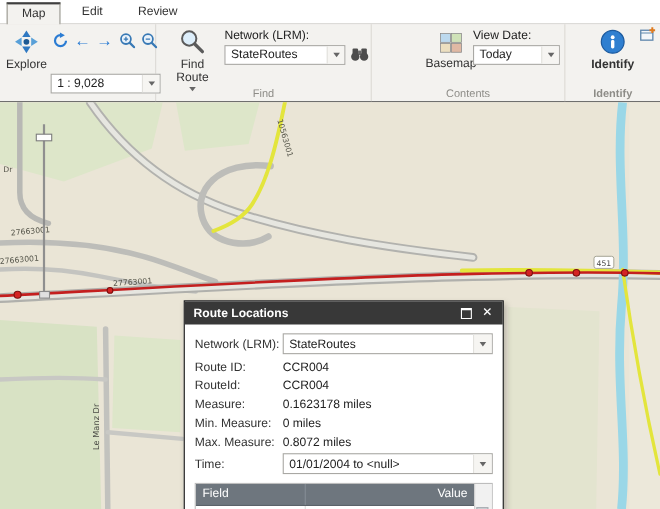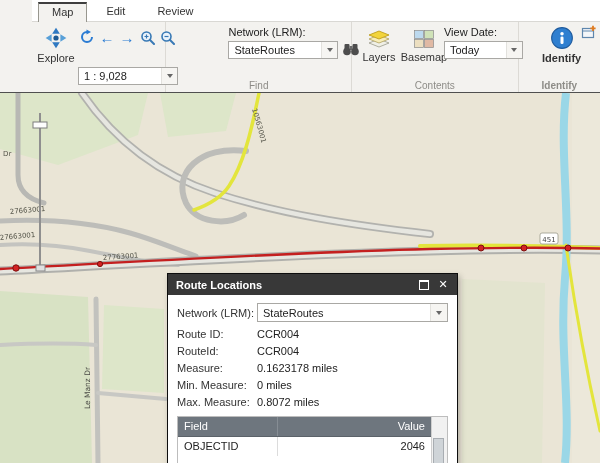--- a/index.html
+++ b/index.html
@@ -3,21 +3,21 @@
 <meta charset="utf-8">
 <style>
   html,body{margin:0;padding:0;}
   body{
     width:600px;height:463px;overflow:hidden;position:relative;
     font-family:"Liberation Sans","DejaVu Sans",sans-serif;
     background:#fff;font-size:11px;color:#222;
   }
   
   .ribbon{position:absolute;top:0;left:0;width:600px;height:93px;background:#f3f2ef;
-          border-bottom:1px solid #4f4f4f;box-sizing:border-box;padding-left:32px;}
+          border-bottom:1px solid #4f4f4f;box-sizing:border-box;}
   .tabstrip{height:22px;background:#ffffff;border-bottom:1px solid #d9d8d4;
             display:flex;align-items:flex-end;padding-left:6px;box-sizing:border-box;}
   .tab{font-size:11px;color:#333;padding:3px 13px 4px 13px;margin-right:6px;cursor:default;}
   .tab.active{background:#f3f2ef;border:1px solid #98978f;border-bottom:none;
               border-top:2px solid #3f3f3f;padding-top:2px;margin-bottom:-1px;}
   .groups{display:flex;height:70px;}
   .group{position:relative;height:100%;box-sizing:border-box;border-right:1px solid #dcdad5;}
   .group-label{position:absolute;bottom:1px;left:0;right:0;text-align:center;
                font-size:10px;color:#8d8c87;}
   .big-btn{position:absolute;display:flex;flex-direction:column;align-items:center;
@@ -131,20 +131,30 @@
       </div>
       <div class="combo" style="position:absolute;left:46px;top:45px;width:100px;">
         <span>1 : 9,028</span>
         <span class="chevbox">
             <span class="tri small"></span>
           </span>
       </div>
     </div>
 
     <div class="group" style="width:196px;">
+      <div class="big-btn" style="left:12px;top:4px;width:42px;">
+        <span>
+          <svg width="24" height="24" viewBox="0 0 24 24">
+            <circle cx="9" cy="9" r="6.5" fill="#ddeefa" stroke="#5b5b5b" stroke-width="1.8"></circle>
+            <path d="M14 14 L21 21" stroke="#5b5b5b" stroke-width="3" stroke-linecap="round"></path>
+          </svg>
+        </span>
+        <span style="width:34px;">Find Route</span>
+        <span class="tri small" style="margin-top:2px;"></span>
+      </div>
       <div style="position:absolute;left:62px;top:4px;">Network (LRM):</div>
       <div class="combo" style="position:absolute;left:62px;top:19px;width:110px;">
         <span>StateRoutes</span>
         <span class="chevbox">
             <span class="tri small"></span>
           </span>
       </div>
       <div class="icon-btn" style="position:absolute;left:176px;top:19px;">
         <span>
           <svg width="18" height="18" viewBox="0 0 18 18">
@@ -153,30 +163,20 @@
             <rect x="7.5" y="6" width="3" height="4" fill="#6a6a6a"></rect>
             <circle cx="5" cy="11.5" r="3.8" fill="#4d4d4d"></circle>
             <circle cx="13" cy="11.5" r="3.8" fill="#4d4d4d"></circle>
           </svg>
         </span>
       </div>
       <div class="group-label">Find</div>
     </div>
 
     <div class="group" style="width:176px;">
-      <div class="big-btn" style="left:6px;top:4px;width:42px;">
-        <span style="padding-top:3px;">
-          <svg width="22" height="20" viewBox="0 0 22 20">
-            <polygon points="11,10 21,14 11,18 1,14" fill="#efefe6" stroke="#9a9a8a" stroke-width="0.8"></polygon>
-            <polygon points="11,6 21,10 11,14 1,10" fill="#f7edb8" stroke="#b0a05a" stroke-width="0.8"></polygon>
-            <polygon points="11,2 21,6 11,10 1,6" fill="#f2d43c" stroke="#b8960f" stroke-width="0.8"></polygon>
-          </svg>
-        </span>
-        <span>Layers</span>
-      </div>
       <div class="big-btn" style="left:46px;top:4px;width:52px;">
         <span style="padding-top:3px;">
           <svg width="22" height="20" viewBox="0 0 22 20">
             <rect x="1.5" y="1.5" width="9" height="8" fill="#bcd9ee" stroke="#8a8a8a" stroke-width="0.7"></rect>
             <rect x="11.5" y="1.5" width="9" height="8" fill="#cfe2b8" stroke="#8a8a8a" stroke-width="0.7"></rect>
             <rect x="1.5" y="10.5" width="9" height="8" fill="#ecdfc0" stroke="#8a8a8a" stroke-width="0.7"></rect>
             <rect x="11.5" y="10.5" width="9" height="8" fill="#e0b9a4" stroke="#8a8a8a" stroke-width="0.7"></rect>
           </svg>
         </span>
         <span>Basemap</span>
@@ -319,20 +319,29 @@
       </div>
       <div class="frow">
         <span class="flabel">Min. Measure:</span>
         <span class="fvalue">0 miles</span>
       </div>
       <div class="frow">
         <span class="flabel">Max. Measure:</span>
         <span class="fvalue">0.8072 miles</span>
       </div>
 
+      <div class="frow combo-row">
+        <span class="flabel">Time:</span>
+        <span class="dcombo">
+          <span>01/01/2004 to &lt;null&gt;</span>
+          <span class="chevbox">
+              <span class="tri small"></span>
+            </span>
+        </span>
+      </div>
 
       <div class="table-wrap">
         <div class="table-main">
           <div class="trow thead">
             <div class="tc f">Field</div>
             <div class="tc v">Value</div>
           </div>
           <div class="trow">
             <div class="tc f">OBJECTID</div>
             <div class="tc v">2046</div>

